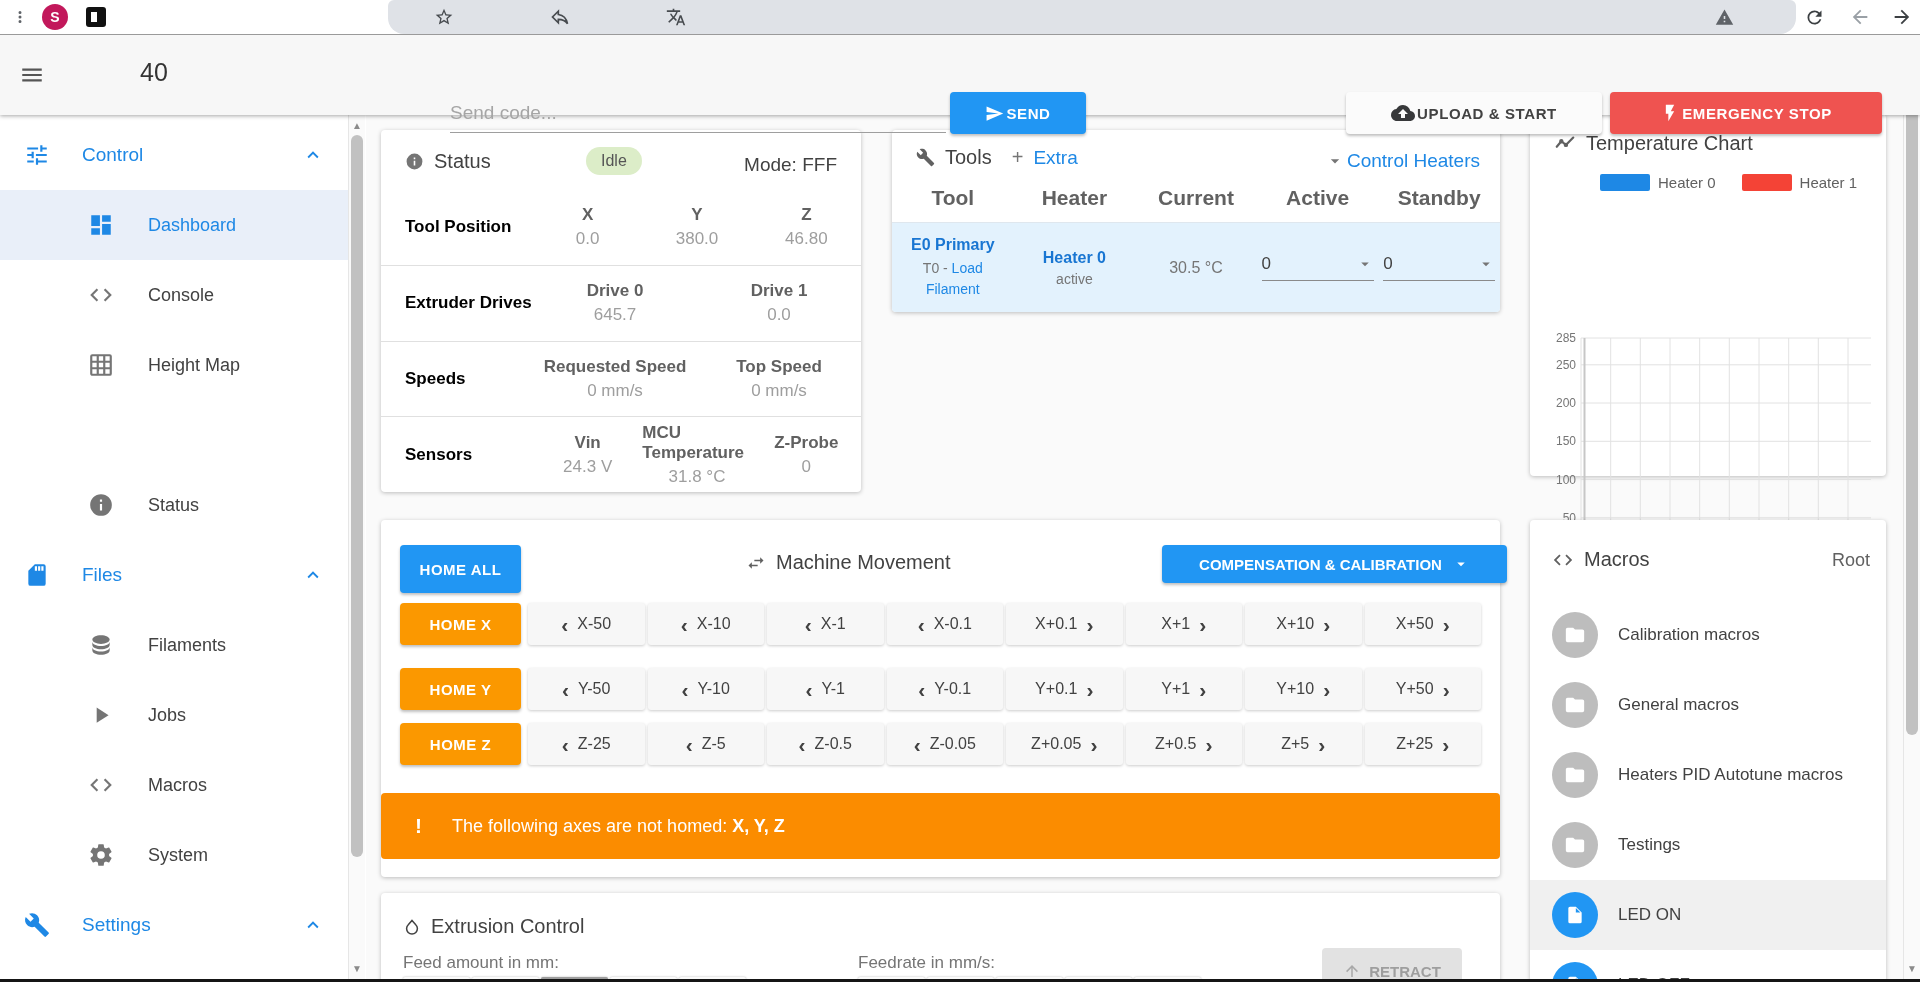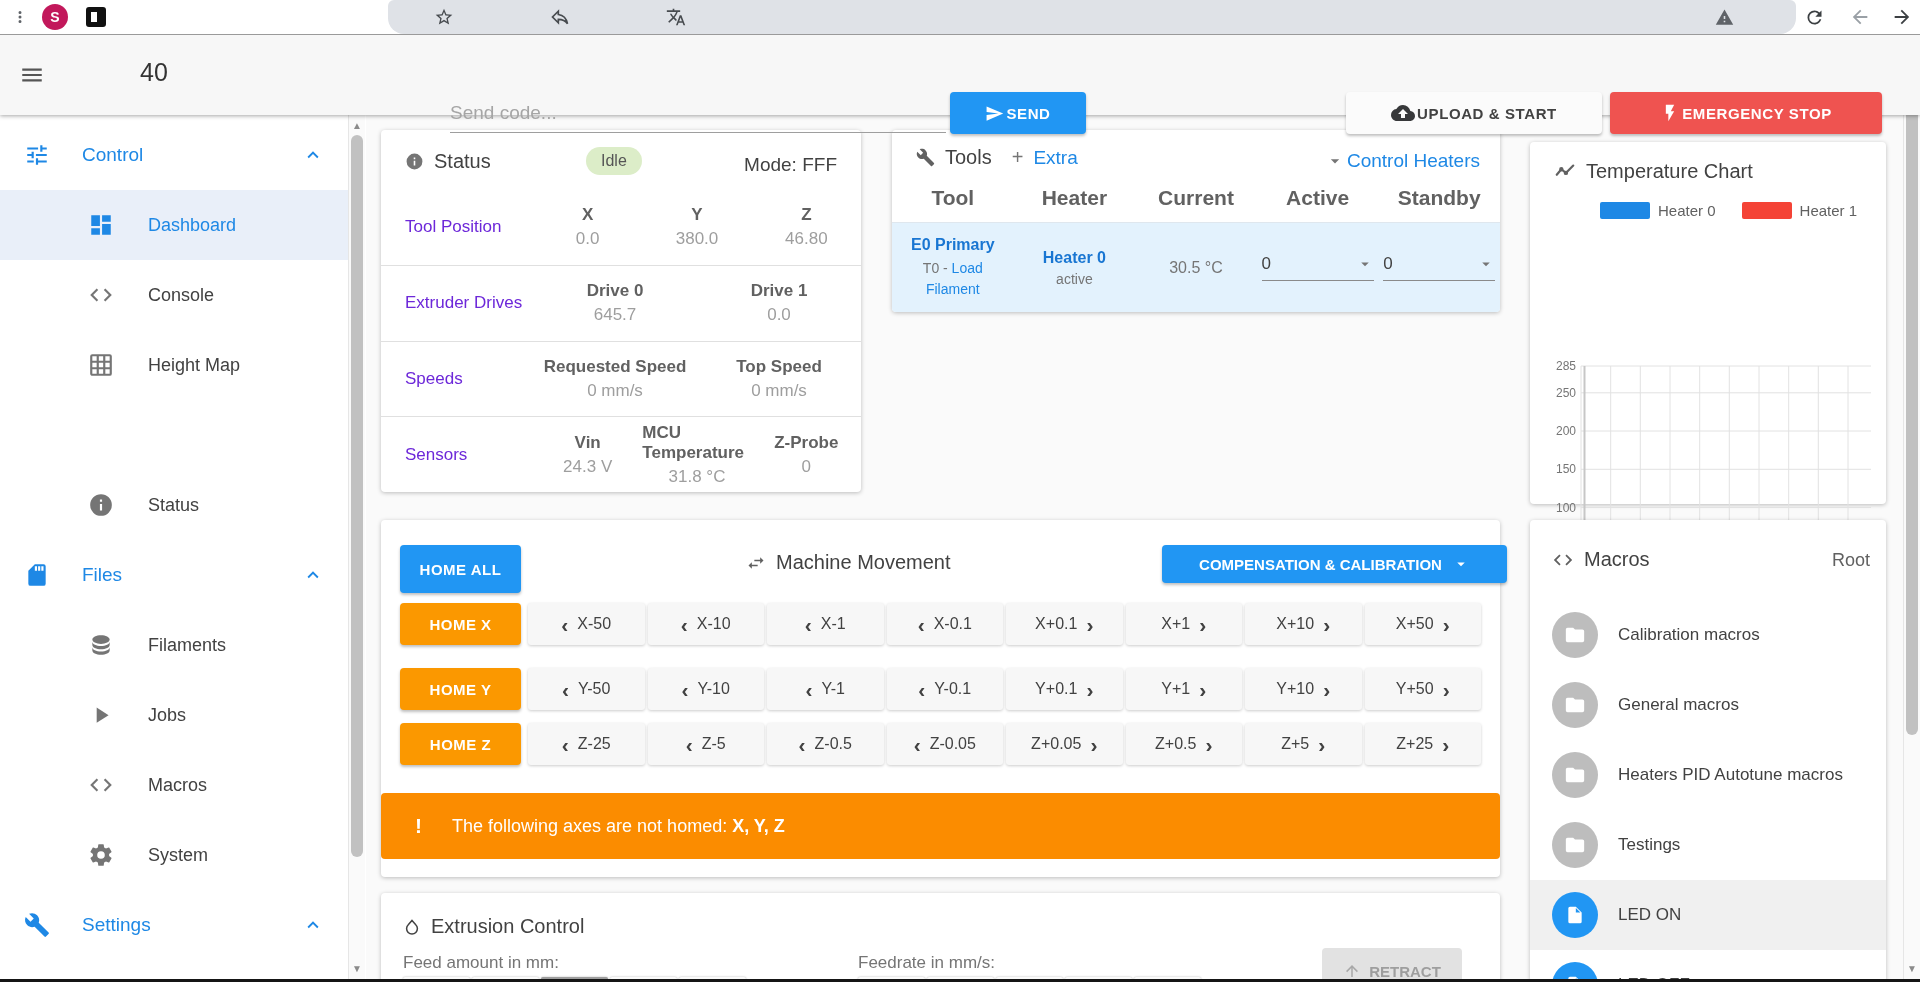--- a/index.html
+++ b/index.html
@@ -57,21 +57,21 @@
   
   .main-bg { position:absolute; left:366px; top:115px; width:1537px; height:867px; background:#fafafa; }
   .card { position:absolute; background:#fff; border-radius:4px; box-shadow:0 1px 4px rgba(0,0,0,.25); }
   .card-title { display:flex; align-items:center; gap:10px; font-size:20px; color:#424242; }
   .card-title .ic { color:#616161; display:flex; }
 
   
   .st-rows { position:absolute; left:0; top:60px; width:480px; bottom:0; display:flex; flex-direction:column; }
   .st-row { flex:1; display:flex; border-top:1px solid #e0e0e0; }
   .st-row:first-child { border-top:none; }
-  .st-label { width:152px; padding-left:24px; display:flex; align-items:center; font-weight:normal; font-size:17px; color:#6d28d9; }
+  .st-label { width:152px; padding-left:24px; display:flex; align-items:center; font-weight:bold; font-size:17px; color:#000000; }
   .st-cols { flex:1; display:flex; }
   .st-col { flex:1; display:flex; flex-direction:column; align-items:center; justify-content:center; gap:4px; }
   .st-col .h { font-weight:bold; font-size:17px; color:#616161; }
   .st-col .v { font-size:17px; color:#9e9e9e; }
   .chip { background:#dcedc8; color:#555; font-size:16px; border-radius:15px; padding:5px 15px; }
 
   
   .tool-head { position:absolute; left:0; top:56px; width:608px; height:32px; display:flex; }
   .tool-head div { flex:1; text-align:center; font-weight:bold; font-size:21px; color:#616161; }
   .tool-row { position:absolute; left:0; top:92px; width:608px; height:90px; background:#e3f2fd;
@@ -466,21 +466,21 @@
         <span style="display:flex">
             <svg width="18" height="18" viewBox="0 0 24 24" fill="#757575">
               <path d="M7,10L12,15L17,10H7Z"></path>
             </svg>
           </span>
       </div>
     </div>
   </div>
 </div>
 
-<div class="card" style="left:1530px; top:142px; width:356px; height:362px;text-decoration:underline;">
+<div class="card" style="left:1530px; top:114px; width:356px; height:362px;text-decoration:underline;">
   <div class="card-title abs" style="left:24px; top:18px;">
     <span class="ic">
         <svg width="22" height="22" viewBox="0 0 24 24" fill="none" stroke="#616161" stroke-width="2.4" stroke-linecap="round" stroke-linejoin="round">
           <polyline points="3,15 8,9 13,13 21,5"></polyline>
           <circle cx="8" cy="9" r="1.2" fill="#616161"></circle>
           <circle cx="13" cy="13" r="1.2" fill="#616161"></circle>
         </svg>
       </span>
     <span>Temperature Chart</span>
   </div>

